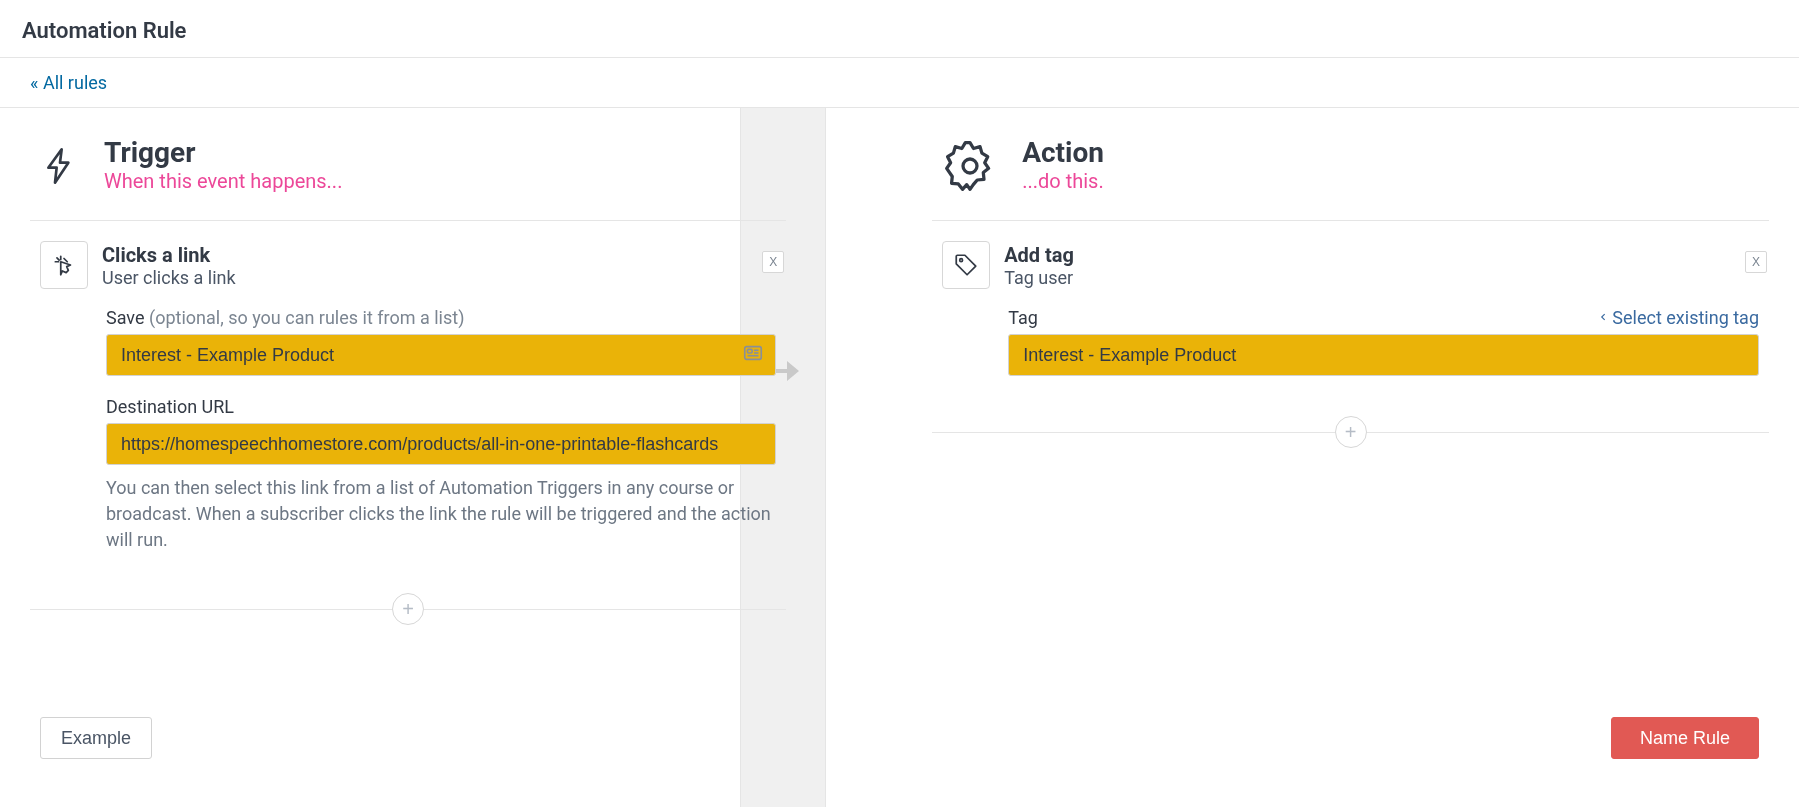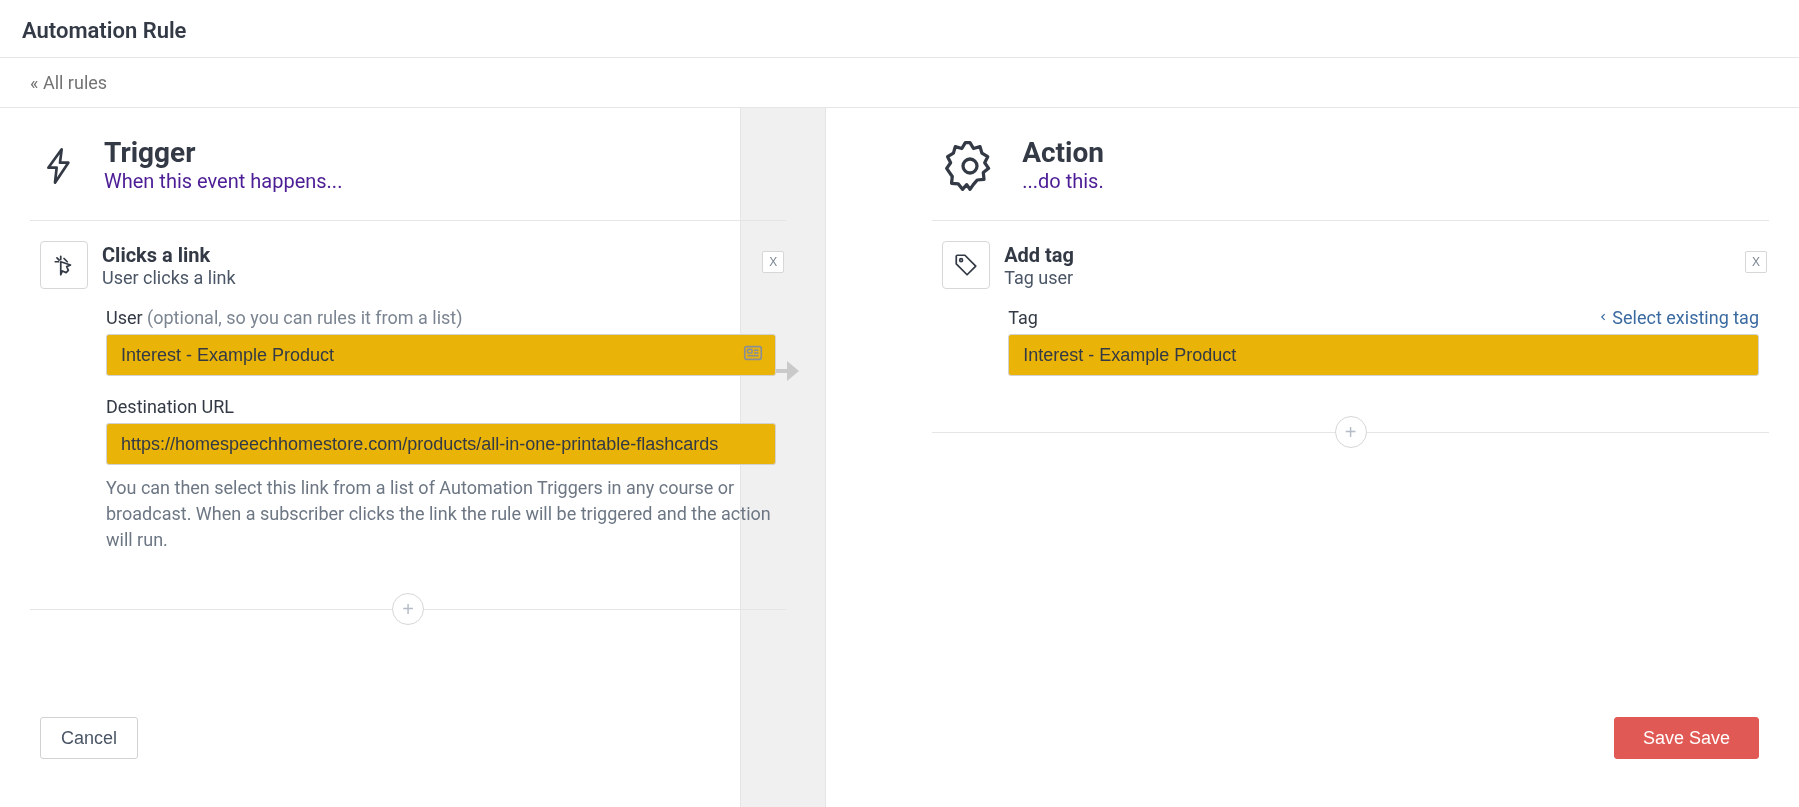--- a/index.html
+++ b/index.html
@@ -25,21 +25,21 @@
     font-size: 22px;
     font-weight: 600;
     color: #333a45;
   }
   .nav {
     padding: 14px 30px;
     border-bottom: 1px solid #e5e5e5;
   }
   .nav a {
     font-size: 18px;
-    color: #737373;
+    color: #0369a1;
     text-decoration: none;
     cursor: pointer;
   }
   .workspace {
     position: relative;
     display: flex;
     flex: 1 1 auto;
     overflow: hidden;
   }
   .divider {
@@ -77,21 +77,21 @@
   }
   .section-head .icon { flex-shrink: 0; color: #333a45; }
   .section-head h2 {
     font-size: 28px;
     font-weight: 700;
     color: #333a45;
     line-height: 1.05;
   }
   .section-head .sub {
     font-size: 20px;
-    color: #4c1d95;
+    color: #ec4899;
     margin-top: 2px;
   }
 
   .card {
     position: relative;
     padding: 20px 10px 10px 10px;
   }
   .card-head {
     display: flex;
     align-items: center;
@@ -295,21 +295,21 @@
             <h3>Clicks a link</h3>
             <div class="sub">User clicks a link</div>
           </div>
         </div>
         <button class="remove-btn">X</button>
 
         <div class="fields">
           <div class="field-block">
             <div class="label-row">
               <span>
-                <span>User</span>
+                <span>Save</span>
                 <span class="hint">(optional, so you can rules it from a list)</span>
               </span>
             </div>
             <div class="input-wrap">
               <input type="text" value="Interest - Example Product" style="">
               <span class="input-icon-right">
                 <svg width="22" height="22" viewBox="0 0 24 24" fill="none" stroke="currentColor" stroke-width="1.8">
                   <rect x="3" y="5" width="18" height="14" rx="2"></rect>
                   <rect x="6" y="8" width="5" height="4" rx="1"></rect>
                   <line x1="13" y1="9" x2="18" y2="9"></line>
@@ -390,17 +390,17 @@
 
       <div class="add-sep">
         <button class="add-btn">+</button>
       </div>
 
     </div>
 
   </div>
 
   <div class="footer">
-    <button class="btn btn-secondary">Cancel</button>
-    <button class="btn btn-primary">Save Save</button>
+    <button class="btn btn-secondary">Example</button>
+    <button class="btn btn-primary">Name Rule</button>
   </div>
 
 </div>
 
 </body></html>

